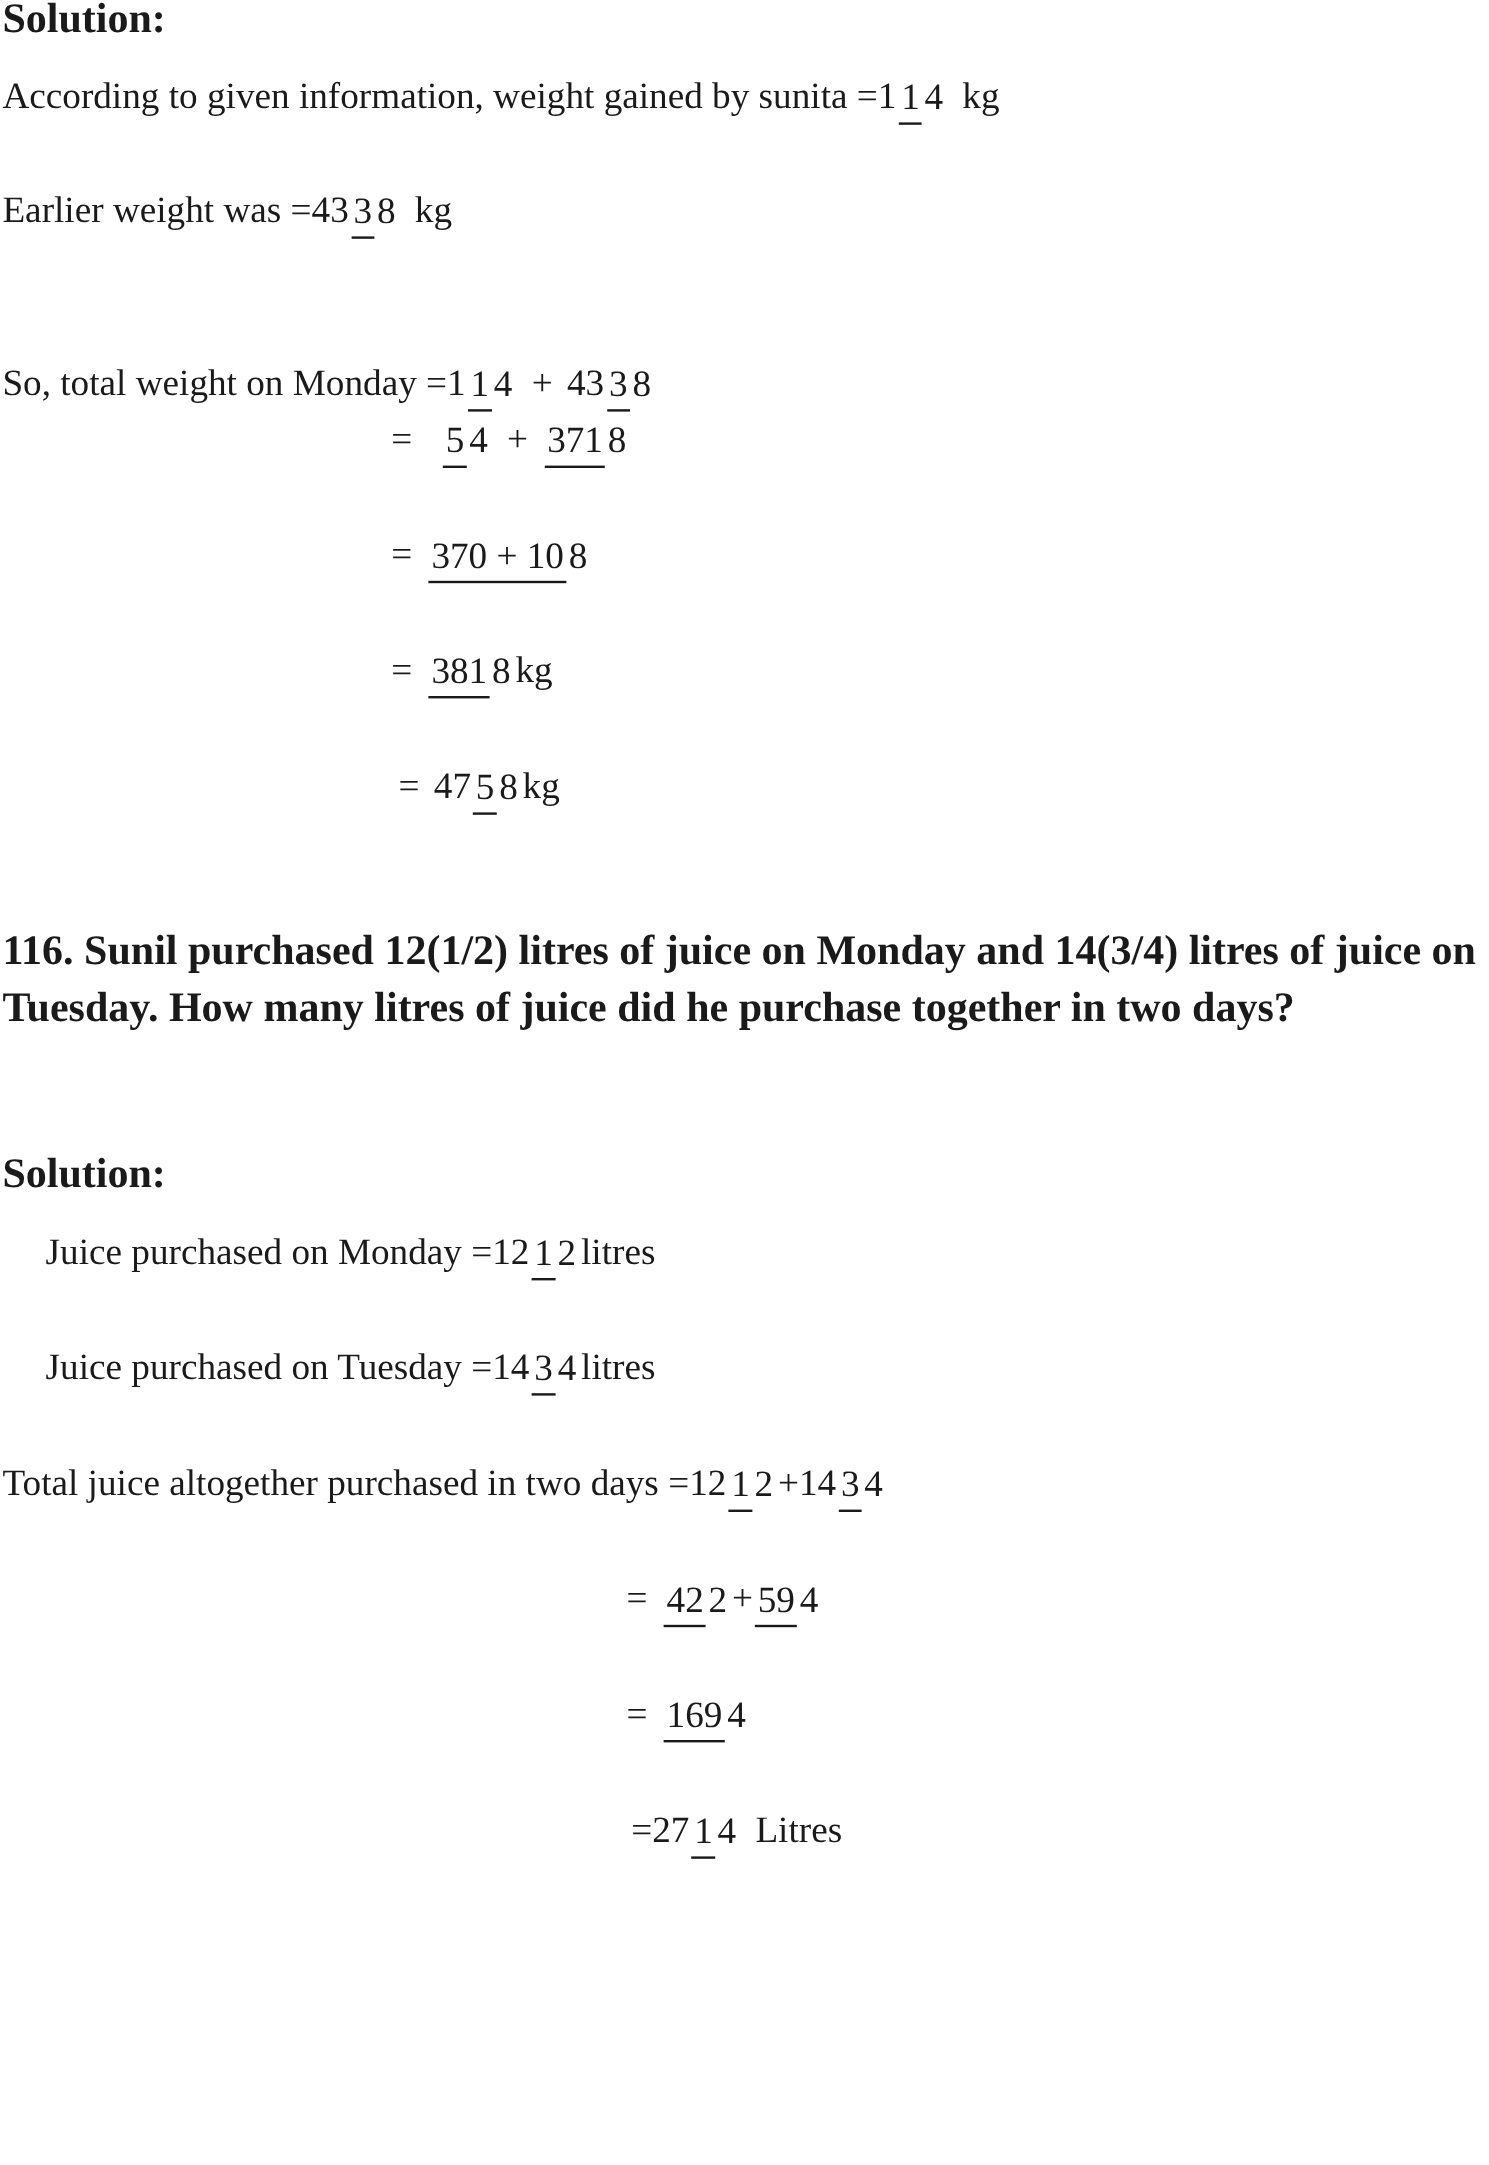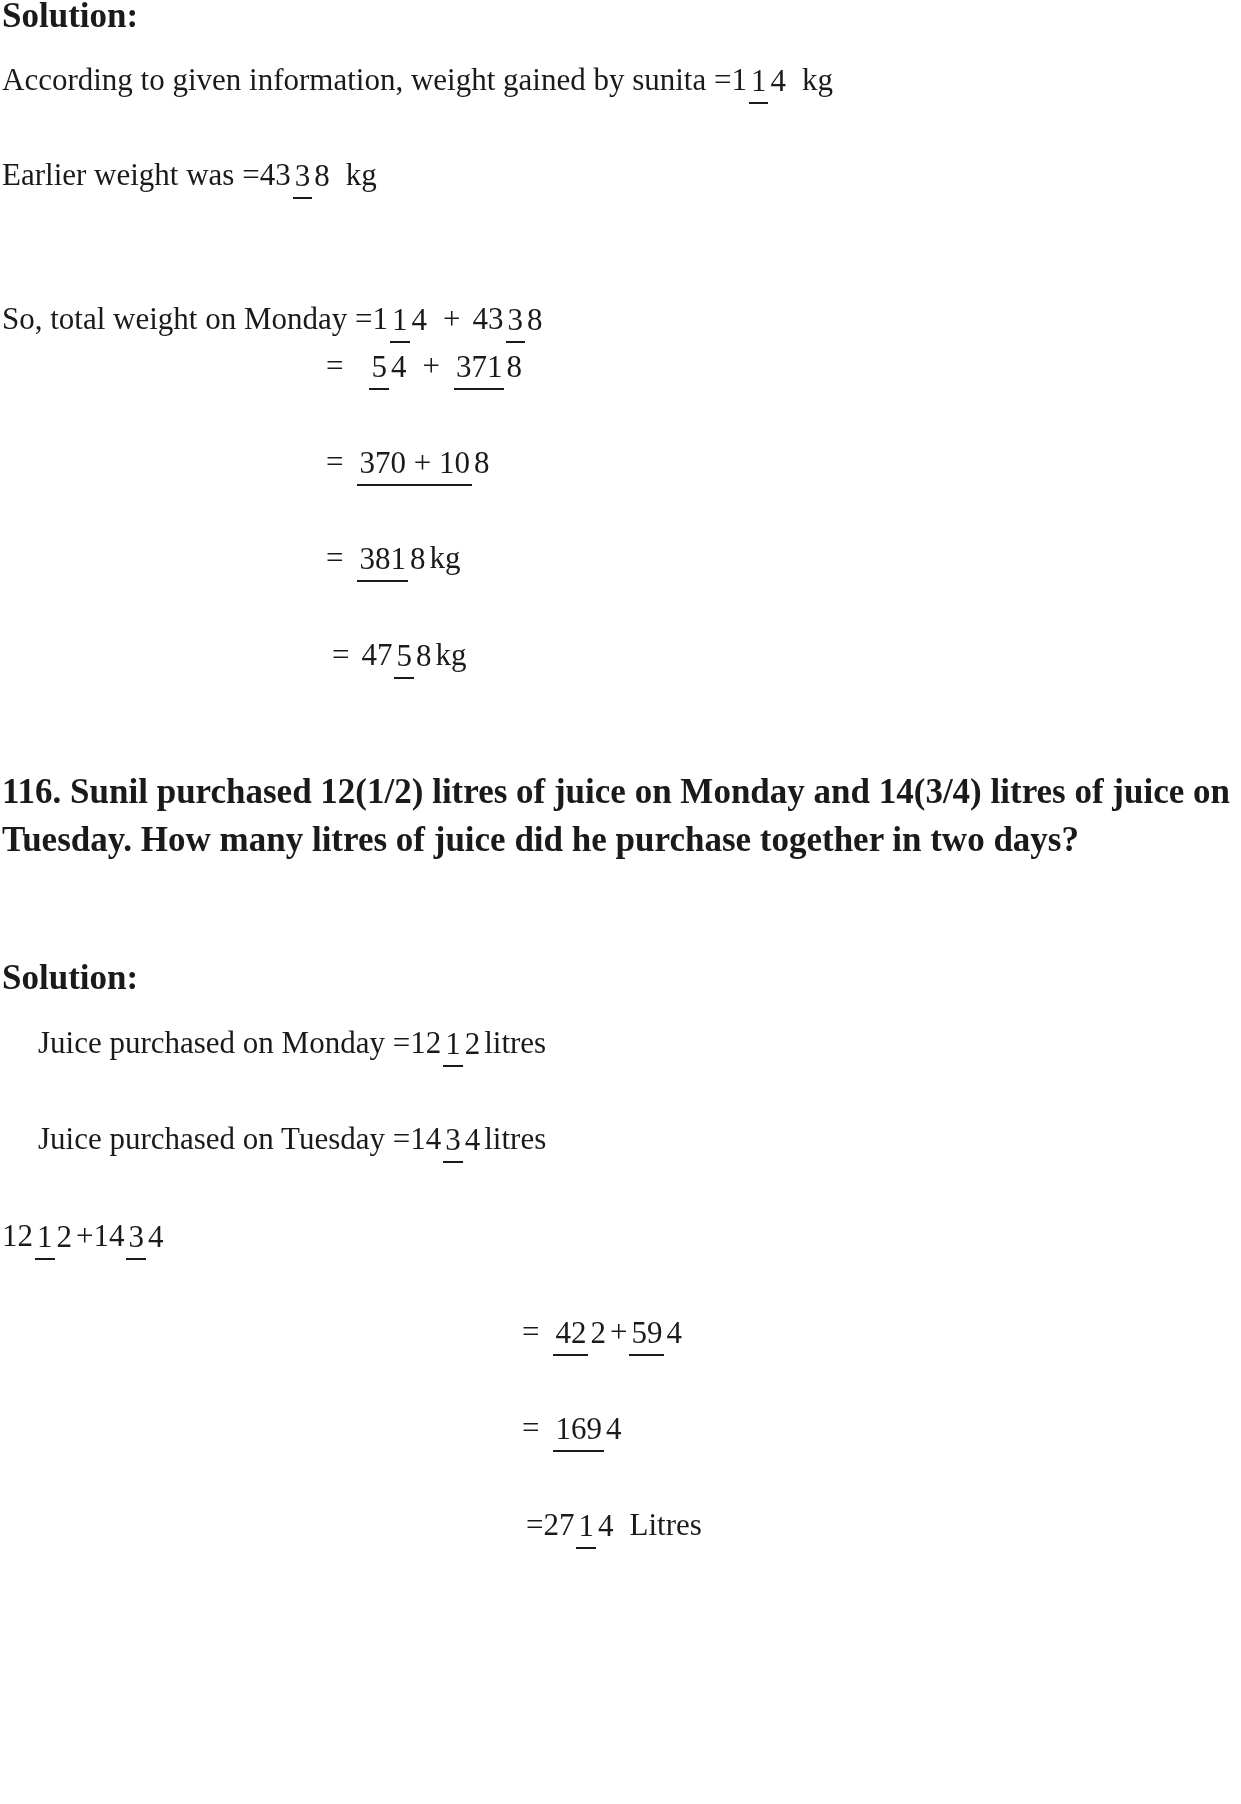--- a/index.html
+++ b/index.html
@@ -97,20 +97,21 @@
 </div>
 
 <div class="abs row" style="left:2px;top:1121px;margin-left:36px;">
   <span>Juice purchased on Tuesday = </span>
   <span>14</span>
   <span class="frac"><span class="num">3</span><span class="den">4</span></span>
   <span>litres</span>
 </div>
 
 <div class="abs row" style="left:2px;top:1218px;">
+  <span>Total juice altogether purchased in two days = </span>
   <span>12</span>
   <span class="frac"><span class="num">1</span><span class="den">2</span></span>
   <span>+</span>
   <span>14</span>
   <span class="frac"><span class="num">3</span><span class="den">4</span></span>
 </div>
 
 <div class="abs row" style="left:522px;top:1314px;">
   <span>=</span>
     <span class="gap"></span>

